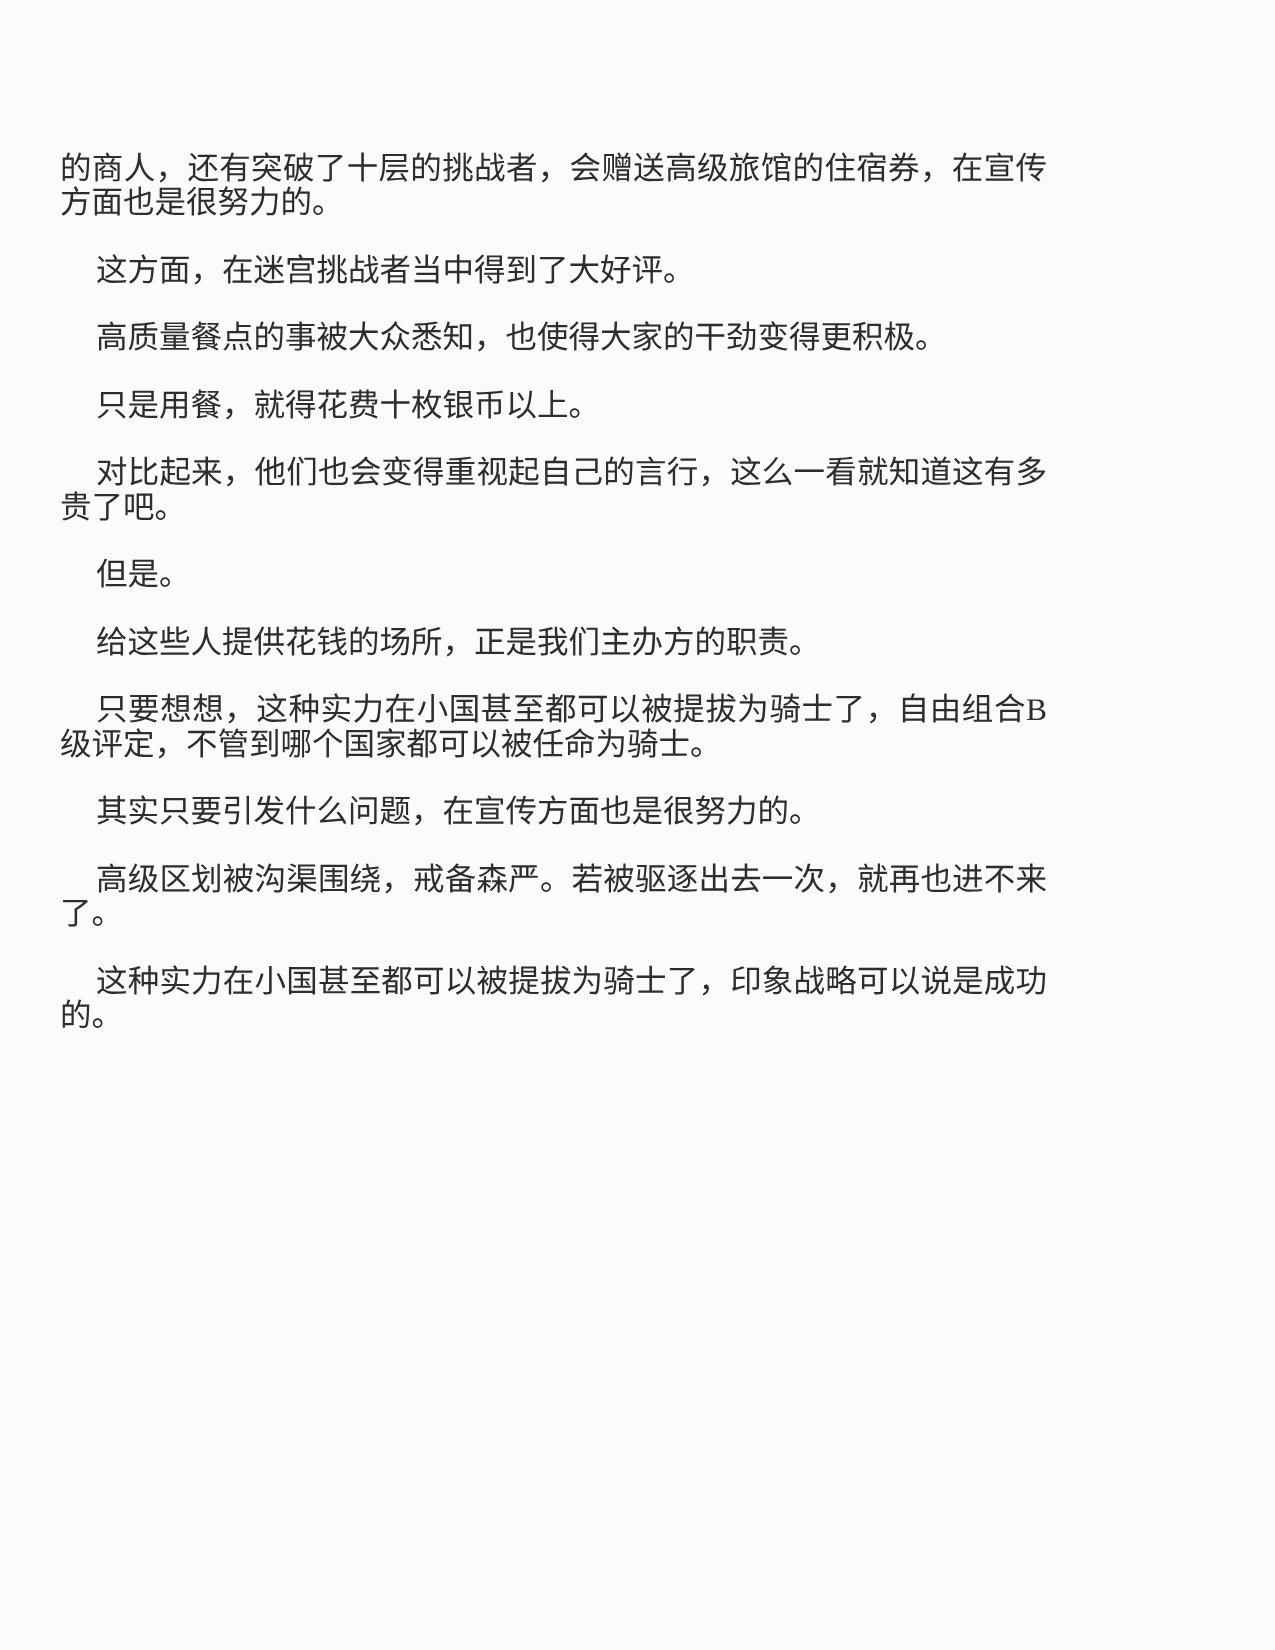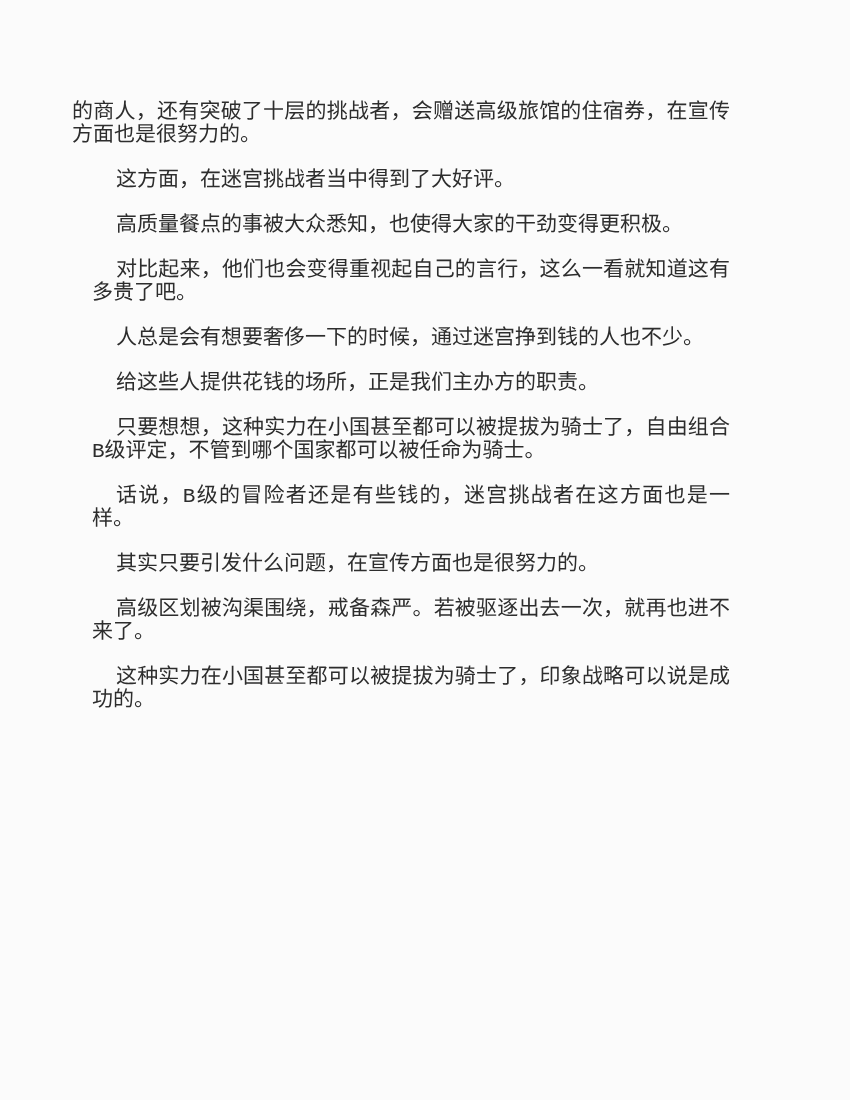--- a/index.html
+++ b/index.html
@@ -10,52 +10,50 @@
     width: 850px;
     height: 1100px;
     background: var(--page-bg, #fbfbfb);
     overflow: hidden;
     font-family: "Liberation Serif", "DejaVu Serif", serif;
   }
   .page {
     box-sizing: border-box;
     width: 850px;
     height: 1100px;
-    padding: 101px 96px 0 72px;
-    font-family: Liberation Mono, monospace;
+    padding: 101px 96px 0 40px;
   }
   .text-block {
     width: 658px;
     color: var(--page-fg, #2d2d2d);
     font-size: 21px;
     line-height: 23px;
     text-align: justify;
     letter-spacing: 0;
   }
   .text-block p.para {
     margin: 0 0 22px 0;
     padding: 0;
     text-indent: 0;
     word-break: break-all;
   }
   .text-block p.para.indent {
     text-indent: 24px;
-    margin-left: 20px;
   }
 </style>
 </head>
 <body style="--page-bg: #fbfbfb; --page-fg: #2d2d2d;">
 
 <main class="page">
   <article class="text-block">
       <p class="para">的商人，还有突破了十层的挑战者，会赠送高级旅馆的住宿券，在宣传方面也是很努力的。</p>
       <p class="para indent">这方面，在迷宫挑战者当中得到了大好评。</p>
       <p class="para indent">高质量餐点的事被大众悉知，也使得大家的干劲变得更积极。</p>
+      <p class="para indent">只是用餐，就得花费十枚银币以上。</p>
       <p class="para indent">对比起来，他们也会变得重视起自己的言行，这么一看就知道这有多贵了吧。</p>
-      <p class="para indent">人总是会有想要奢侈一下的时候，通过迷宫挣到钱的人也不少。</p>
+      <p class="para indent">但是。</p>
       <p class="para indent">给这些人提供花钱的场所，正是我们主办方的职责。</p>
       <p class="para indent">只要想想，这种实力在小国甚至都可以被提拔为骑士了，自由组合B级评定，不管到哪个国家都可以被任命为骑士。</p>
-      <p class="para indent">话说，B级的冒险者还是有些钱的，迷宫挑战者在这方面也是一样。</p>
       <p class="para indent">其实只要引发什么问题，在宣传方面也是很努力的。</p>
       <p class="para indent">高级区划被沟渠围绕，戒备森严。若被驱逐出去一次，就再也进不来了。</p>
       <p class="para indent">这种实力在小国甚至都可以被提拔为骑士了，印象战略可以说是成功的。</p>
     </article>
 </main>
 
 </body></html>

